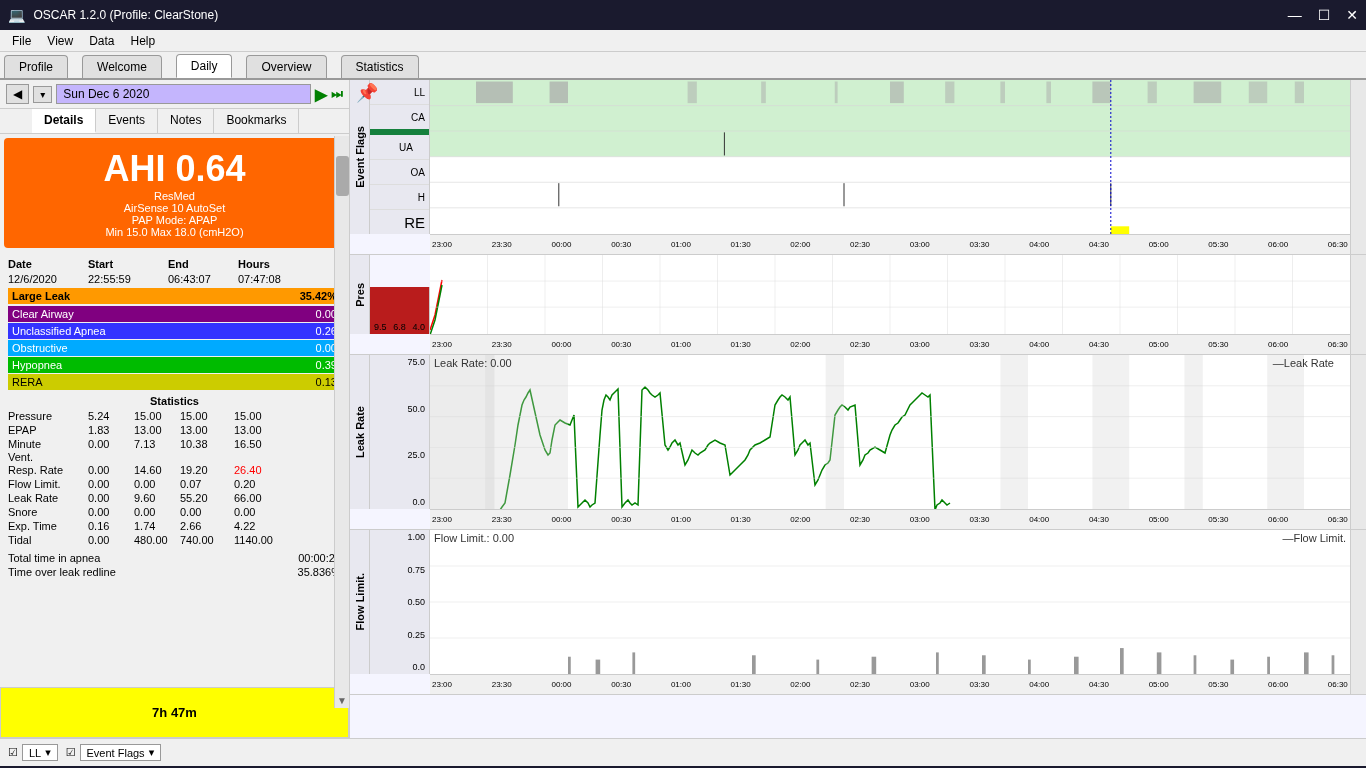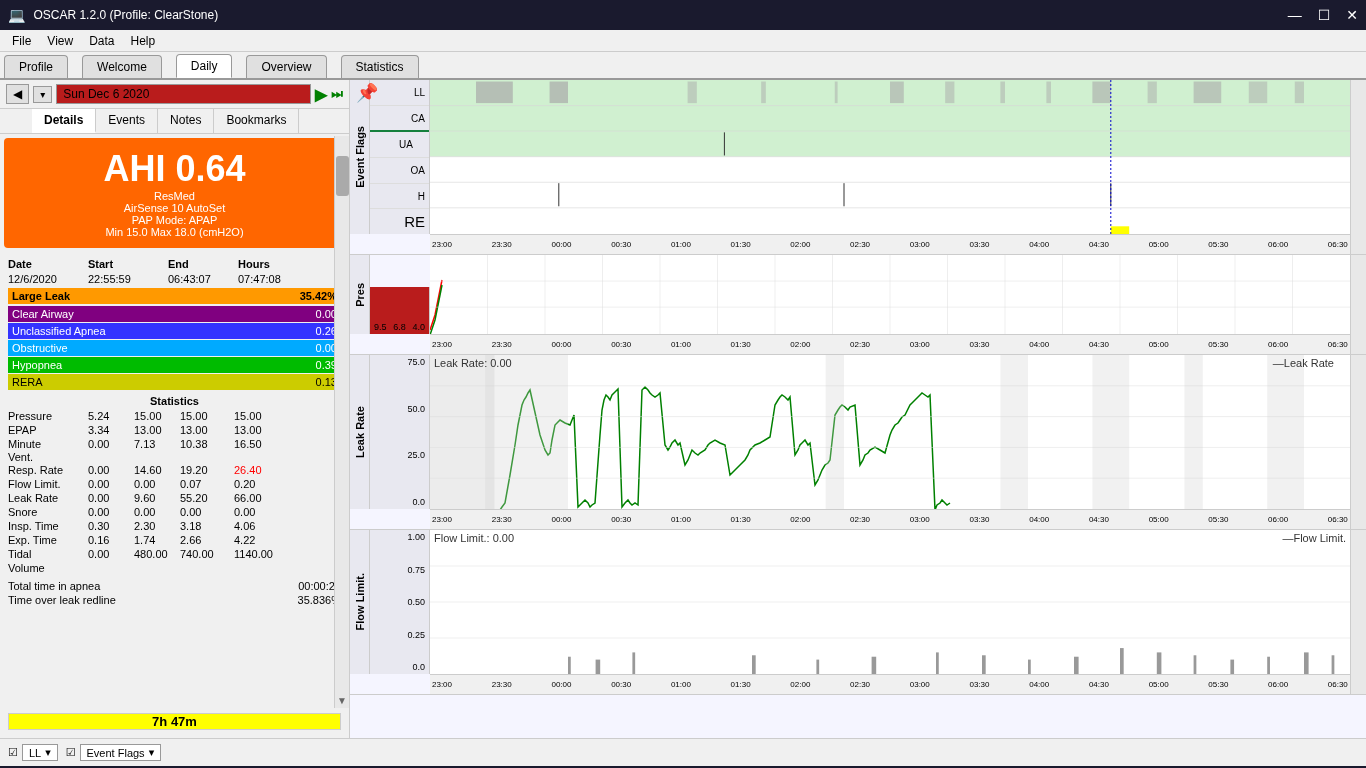--- a/index.html
+++ b/index.html
@@ -39,21 +39,21 @@
 
     
     #ahi-section { background: #ff6600; margin: 4px; border-radius: 4px; text-align: center; padding: 10px 4px; color: white; }
 
     
     #stats-area { padding: 4px 8px; overflow-y: auto; flex: 1; }
 
     .stats-title { text-align: center; font-weight: bold; padding: 4px 0 2px; }
 
     
-    #duration-bar { background: #ffff00; border: 1px solid #ccc; margin: 8px; text-align: center; padding: 0; font-weight: bold; font-size: 13px; }
+    #duration-bar { background: #ffff00; border: 1px solid #ccc; margin: 0; text-align: center; padding: 17px; font-weight: bold; font-size: 13px; }
 
     
     #right-panel { flex: 1; background: #f5f5ff; display: flex; flex-direction: column; overflow: hidden; }
 
     
     .chart-container { border-bottom: 1px solid #ccc; position: relative; }
     #event-chart { height: 175px; }
     #pressure-chart { height: 100px; }
     #leak-chart { height: 175px; }
     #flow-chart { height: 165px; }
@@ -97,21 +97,21 @@
   <div class="tab">Statistics</div>
 </div>
 
 <div id="main">
 
   <div id="left-panel" style="position:relative;">
 
     <div id="nav-row">
       <button>◀</button>
       <button style="font-size:10px;">▾</button>
-      <input id="nav-date" type="text" value="Sun Dec 6 2020" readonly="" style="flex: 1 1 0%; background: #b91c1c; border: 1px solid rgb(153, 153, 153); padding: 2px 6px; font-size: 12px;">
+      <input id="nav-date" type="text" value="Sun Dec 6 2020" readonly="" style="flex: 1 1 0%; background: #c4b5fd; border: 1px solid rgb(153, 153, 153); padding: 2px 6px; font-size: 12px;">
       <span class="arrow" style="color:green;font-weight:bold;font-size:16px;cursor:pointer;">▶</span>
       <span class="arrow" style="color:green;font-weight:bold;font-size:13px;cursor:pointer;">⏭</span>
     </div>
 
     <div id="subtabs">
       <div class="subtab active">Details</div>
       <div class="subtab">Events</div>
       <div class="subtab">Notes</div>
       <div class="subtab">Bookmarks</div>
     </div>
@@ -170,21 +170,21 @@
 
       <div style="display:grid;grid-template-columns:80px 46px 46px 54px 54px;font-size:11px;padding:1px 0;">
         <span>Pressure</span>
           <span>5.24</span>
           <span>15.00</span>
           <span>15.00</span>
           <span>15.00</span>
       </div>
       <div style="display:grid;grid-template-columns:80px 46px 46px 54px 54px;font-size:11px;padding:1px 0;">
         <span>EPAP</span>
-          <span>3.34</span>
+          <span>1.83</span>
           <span>13.00</span>
           <span>13.00</span>
           <span>13.00</span>
       </div>
       <div style="display:grid;grid-template-columns:80px 46px 46px 54px 54px;font-size:11px;padding:1px 0;">
         <span>Minute</span>
           <span>0.00</span>
           <span>7.13</span>
           <span>10.38</span>
           <span>16.50</span>
@@ -218,41 +218,33 @@
           <span>66.00</span>
       </div>
       <div style="display:grid;grid-template-columns:80px 46px 46px 54px 54px;font-size:11px;padding:1px 0;">
         <span>Snore</span>
           <span>0.00</span>
           <span>0.00</span>
           <span>0.00</span>
           <span>0.00</span>
       </div>
       <div style="display:grid;grid-template-columns:80px 46px 46px 54px 54px;font-size:11px;padding:1px 0;">
-        <span>Insp. Time</span>
-          <span>0.30</span>
-          <span>2.30</span>
-          <span>3.18</span>
-          <span>4.06</span>
-      </div>
-      <div style="display:grid;grid-template-columns:80px 46px 46px 54px 54px;font-size:11px;padding:1px 0;">
         <span>Exp. Time</span>
           <span>0.16</span>
           <span>1.74</span>
           <span>2.66</span>
           <span>4.22</span>
       </div>
       <div style="display:grid;grid-template-columns:80px 46px 46px 54px 54px;font-size:11px;padding:1px 0;">
         <span>Tidal</span>
           <span>0.00</span>
           <span>480.00</span>
           <span>740.00</span>
           <span>1140.00</span>
       </div>
-      <div style="font-size:11px;padding:1px 0;">Volume</div>
 
       <div style="margin-top:4px;">
         <div style="display:flex;justify-content:space-between;font-size:11px;padding:1px 0;">
           <span>Total time in apnea</span>
           <span>00:00:23</span>
         </div>
         <div style="display:flex;justify-content:space-between;font-size:11px;padding:1px 0;">
           <span>Time over leak redline</span>
           <span>35.836%</span>
         </div>
@@ -274,21 +266,21 @@
     <div style="position:absolute;top:2px;left:6px;z-index:10;font-size:18px;color:green;">📌</div>
 
     <div class="chart-container" id="event-chart" style="height:175px;position:relative;">
 
       <div style="position:absolute;left:0;top:0;bottom:20px;width:20px;background:#e8e8f0;display:flex;align-items:center;justify-content:center;border-right:1px solid #ccc;z-index:2;">
         <span style="writing-mode:vertical-rl;transform:rotate(180deg);font-size:11px;font-weight:bold;">Event Flags</span>
       </div>
 
       <div style="position:absolute;left:20px;top:0;width:60px;bottom:20px;background:#e8e8f0;border-right:1px solid #ccc;display:flex;flex-direction:column;z-index:2;">
         <div style="flex:1;display:flex;align-items:center;justify-content:flex-end;padding-right:4px;font-size:10px;border-bottom:1px solid #ddd;">LL</div>
-        <div style="flex:1;display:flex;align-items:center;justify-content:flex-end;padding-right:4px;font-size:10px;border-bottom:2px solid #15803d;">CA</div>
+        <div style="flex:1;display:flex;align-items:center;justify-content:flex-end;padding-right:4px;font-size:10px;border-bottom:6px solid #15803d;">CA</div>
         <div style="flex:1;display:flex;align-items:center;justify-content:flex-end;padding-right:16px;font-size:10px;border-bottom:1px solid #ddd;">UA</div>
         <div style="flex:1;display:flex;align-items:center;justify-content:flex-end;padding-right:4px;font-size:10px;border-bottom:1px solid #ddd;">OA</div>
         <div style="flex:1;display:flex;align-items:center;justify-content:flex-end;padding-right:4px;font-size:10px;border-bottom:1px solid #ddd;">H</div>
         <div style="flex:1;display:flex;align-items:center;justify-content:flex-end;padding-right:4px;font-size:15px;">RE</div>
       </div>
 
       <div style="position:absolute;left:80px;right:16px;top:0;bottom:20px;background:white;overflow:hidden;">
         <svg width="100%" height="100%">
 
           <rect x="0" y="0" width="100%" height="16.6%" fill="#d0f0d0"></rect>

